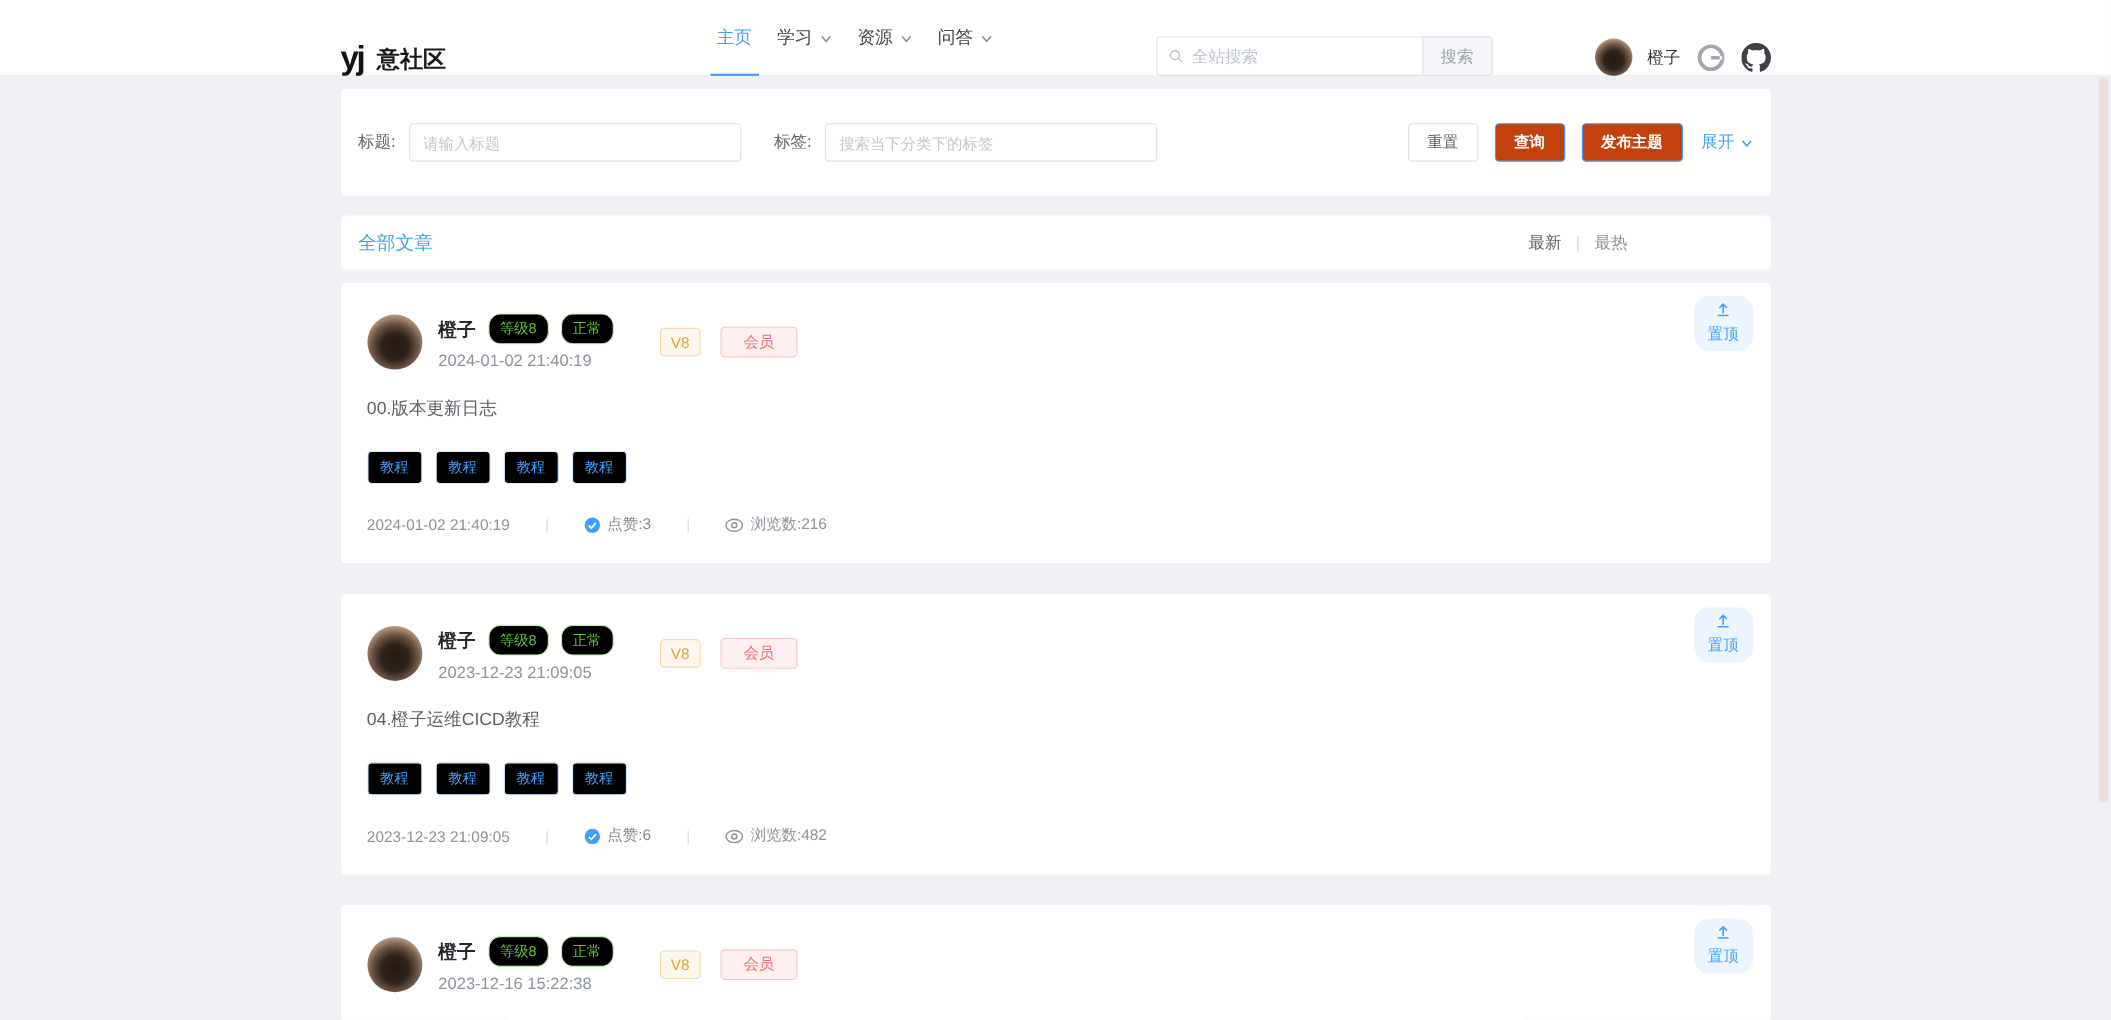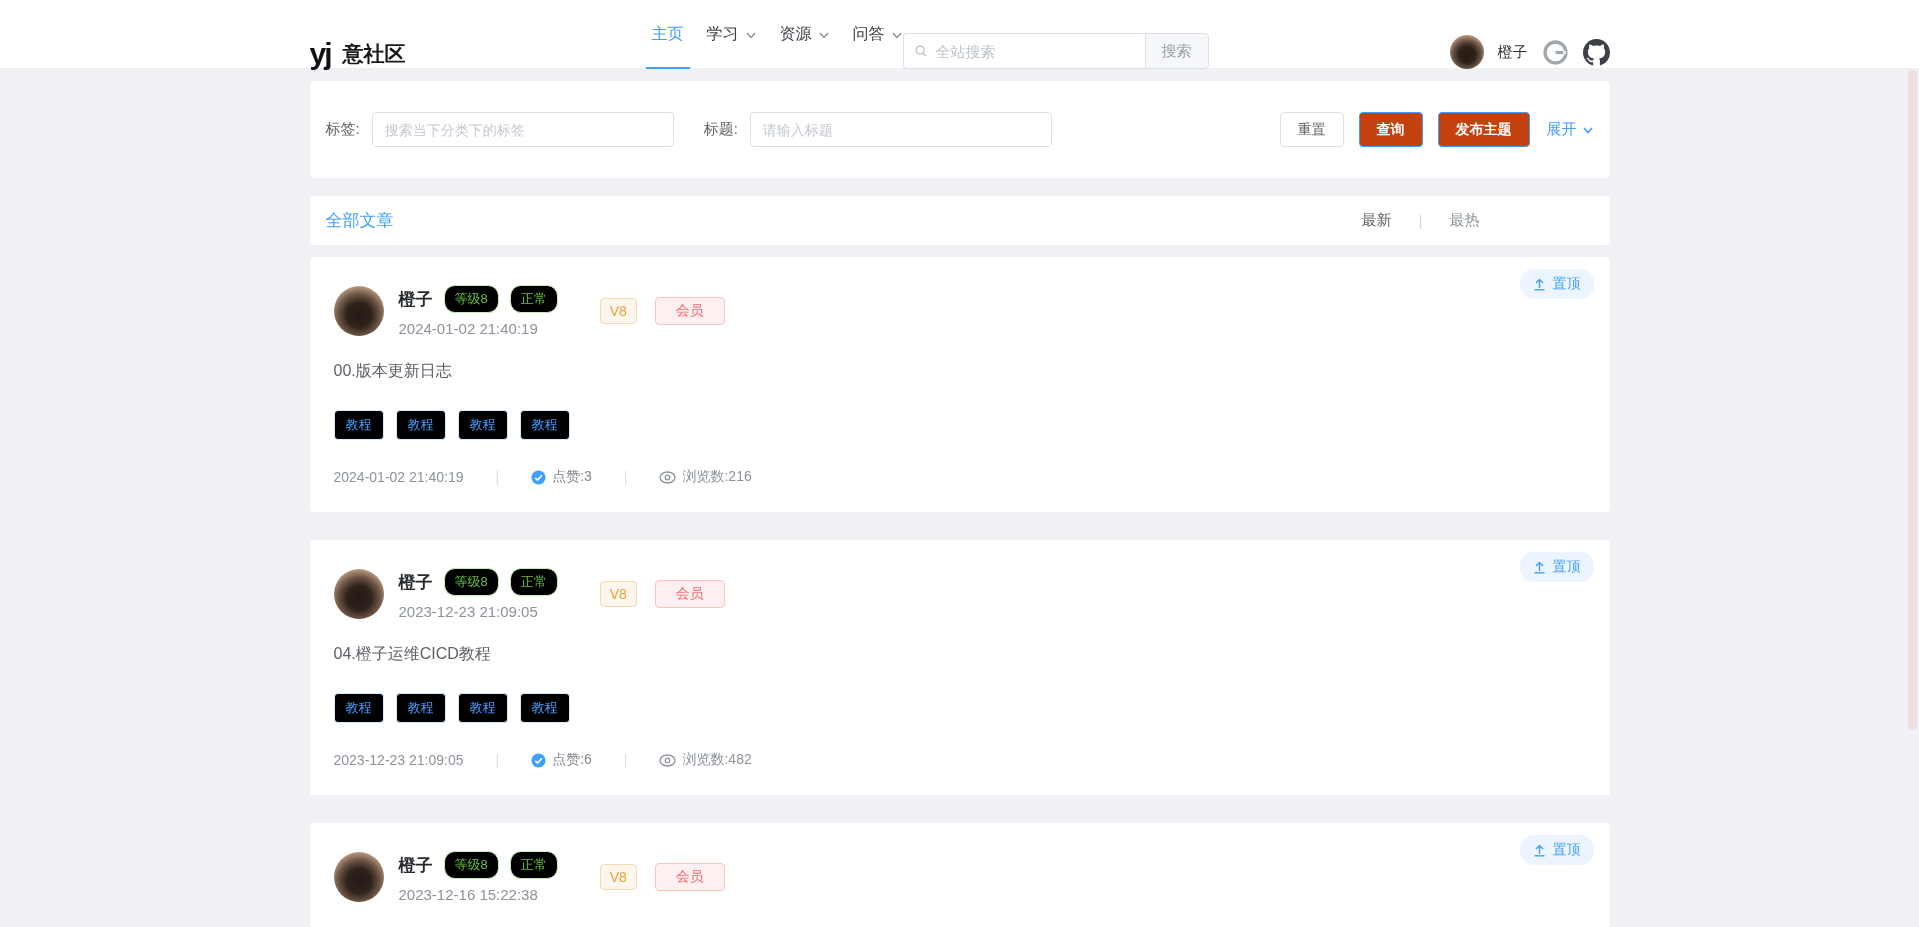--- a/index.html
+++ b/index.html
@@ -17,21 +17,21 @@
   .topbar-inner { display: flex; align-items: flex-end; height: 69px; }
   .logo-block { display: flex; align-items: center; cursor: pointer; }
   .logo-mark { font-weight: 900; font-size: 30px; color: #121316; letter-spacing: -2px; line-height: 1; }
   .site-title { font-size: 21px; font-weight: 700; color: #17181a; margin-left: 12px; }
   .nav { display: flex; align-items: center; gap: 23px; margin-left: 246px; height: 100%; }
   .nav-item { display: flex; align-items: center; gap: 6px; font-size: 16px; color: #3d4046; height: 100%; cursor: pointer; position: relative; }
   .nav-item.active { color: #409eff; }
   .nav-item.active::after { content: ""; position: absolute; left: -6px; right: -6px; bottom: 0; height: 2px; background: #409eff; }
   .chev { width: 12px; height: 12px; }
 
-  .search-wrap { display: flex; }
+  .search-wrap { display: flex; margin-left: 148px; }
   .search-input-box { display: flex; align-items: center; width: 242px; height: 36px; border: 1px solid #dcdfe6; border-right: none; border-radius: 4px 0 0 4px; padding: 0 10px; gap: 8px; background: #fff; }
   .search-input { border: none; outline: none; flex: 1; font-size: 15px; color: #333; background: transparent; }
   .search-input::placeholder { color: #bfc4cc; }
   .search-btn { height: 36px; width: 64px; background: #f5f7fa; border: 1px solid #dcdfe6; border-radius: 0 4px 4px 0; color: #9aa0a8; font-size: 15px; cursor: pointer; }
 
   .user-area { margin-left: auto; display: flex; align-items: center; gap: 14px; }
   .avatar { border-radius: 50%;
     background: radial-gradient(circle at 50% 58%, #241a14 0%, #2e221a 32%, #6d5647 55%, #bd9d83 76%, #d8c2aa 92%, #e4d2bc 100%);
   }
   .avatar-sm { width: 34px; height: 34px; }
@@ -47,29 +47,29 @@
   .filter-group + .filter-group { margin-left: 30px; }
   .filter-actions { margin-left: auto; display: flex; align-items: center; gap: 15px; }
   .btn { height: 35px; padding: 0 17px; border-radius: 4px; font-size: 14px; cursor: pointer; white-space: nowrap; }
   .btn-default { background: #fff; border: 1px solid #dcdfe6; color: #606266; }
   .btn-primary { background: #c2410c; border: 1px solid #409eff; color: #fff; font-weight: bold; }
   .expand-link { color: #409eff; font-size: 15px; display: flex; gap: 5px; align-items: center; cursor: pointer; margin-left: 2px; }
 
   
   .list-header-card { margin-top: 18px; background: #fff; border-radius: 4px; height: 49px; display: flex; align-items: center; padding: 0 130px 0 16px; }
   .list-title { color: #409eff; font-size: 17px; cursor: pointer; }
-  .sort { margin-left: auto; display: flex; align-items: center; gap: 27px; font-size: 15px; justify-content: flex-end; }
+  .sort { margin-left: auto; display: flex; align-items: center; gap: 13px; font-size: 15px; justify-content: flex-end; }
   .sort-new { color: #606266; cursor: pointer; }
   .sort-hot { color: #8d939c; cursor: pointer; }
   .sort-divider { color: #d4d7dc; }
 
   
   .article-card { margin-top: 12px; background: #fff; border-radius: 4px; padding: 16px 24px 26px; position: relative; }
   .article-card + .article-card { margin-top: 28px; }
-  .pin-btn { position: absolute; top: 12px; right: 16px; display: flex; align-items: center; gap: 7px; background: #ecf5ff; border: none; border-radius: 14px; padding: 6px 13px; color: #409eff; font-size: 14px; cursor: pointer; }
+  .pin-btn { position: absolute; top: 12px; right: 16px; display: flex; align-items: center; gap: 7px; background: #ecf5ff; border: none; border-radius: 14px; padding: 6px 13px; color: #409eff; font-size: 14px; cursor: pointer; flex-direction: column; }
   .user-row { display: flex; align-items: center; margin-top: 12px; }
   .avatar-lg { width: 50px; height: 50px; }
   .user-info { margin-left: 15px; }
   .name-line { display: flex; align-items: center; gap: 11px; }
   .author-name { font-size: 17px; font-weight: 700; color: #25282d; }
   .badge-green { font-size: 13px; color: #67c23a; background: #000000; border: 1px solid #c8e9b8; border-radius: 11px; padding: 4px 10px; white-space: nowrap; }
   .post-date { margin-top: 7px; font-size: 15px; color: #8d939c; }
   .badge-v8 { margin-left: 42px; font-size: 14px; color: #e6a23c; background: #fdf6ec; border: 1px solid #f5dab1; border-radius: 4px; padding: 4px 9px; }
   .badge-member { margin-left: 18px; font-size: 14px; color: #f56c6c; background: #fef0f0; border: 1px solid #fbc4c4; border-radius: 4px; padding: 4px 20px; }
   .article-title { margin-top: 24px; font-size: 16px; color: #5c6066; cursor: pointer; }
@@ -139,26 +139,26 @@
       <svg class="ext-icon" viewBox="0 0 24 24">
         <path fill="#3d4147" d="M12 0C5.37 0 0 5.37 0 12c0 5.31 3.435 9.795 8.205 11.385.6.105.825-.255.825-.57 0-.285-.015-1.23-.015-2.235-3.015.555-3.795-.735-4.035-1.41-.135-.345-.72-1.41-1.23-1.695-.42-.225-1.02-.78-.015-.795.945-.015 1.62.87 1.845 1.23 1.08 1.815 2.805 1.305 3.495.99.105-.78.42-1.305.765-1.605-2.67-.3-5.46-1.335-5.46-5.925 0-1.305.465-2.385 1.23-3.225-.12-.3-.54-1.53.12-3.18 0 0 1.005-.315 3.3 1.23.96-.27 1.98-.405 3-.405s2.04.135 3 .405c2.295-1.56 3.3-1.23 3.3-1.23.66 1.65.24 2.88.12 3.18.765.84 1.23 1.905 1.23 3.225 0 4.605-2.805 5.625-5.475 5.925.435.375.81 1.095.81 2.22 0 1.605-.015 2.895-.015 3.3 0 .315.225.69.825.57A12.02 12.02 0 0 0 24 12c0-6.63-5.37-12-12-12z"></path>
       </svg>
     </div>
   </div>
 </header>
 
 <div class="container">
   <section class="filter-card">
     <div class="filter-group">
+      <span class="filter-label">标题:</span>
+      <input class="filter-input" type="text" placeholder="请输入标题" style="">
+    </div>
+    <div class="filter-group">
       <span class="filter-label">标签:</span>
       <input class="filter-input" type="text" placeholder="搜索当下分类下的标签" style="">
-    </div>
-    <div class="filter-group">
-      <span class="filter-label">标题:</span>
-      <input class="filter-input" type="text" placeholder="请输入标题" style="">
     </div>
     <div class="filter-actions">
       <button class="btn btn-default">重置</button>
       <button class="btn btn-primary">查询</button>
       <button class="btn btn-primary">发布主题</button>
       <span class="expand-link">
         <span>展开</span>
         <svg class="chev" viewBox="0 0 12 12">
             <polyline points="2,4 6,8.5 10,4" fill="none" stroke="#409eff" stroke-width="1.5"></polyline>
           </svg>

